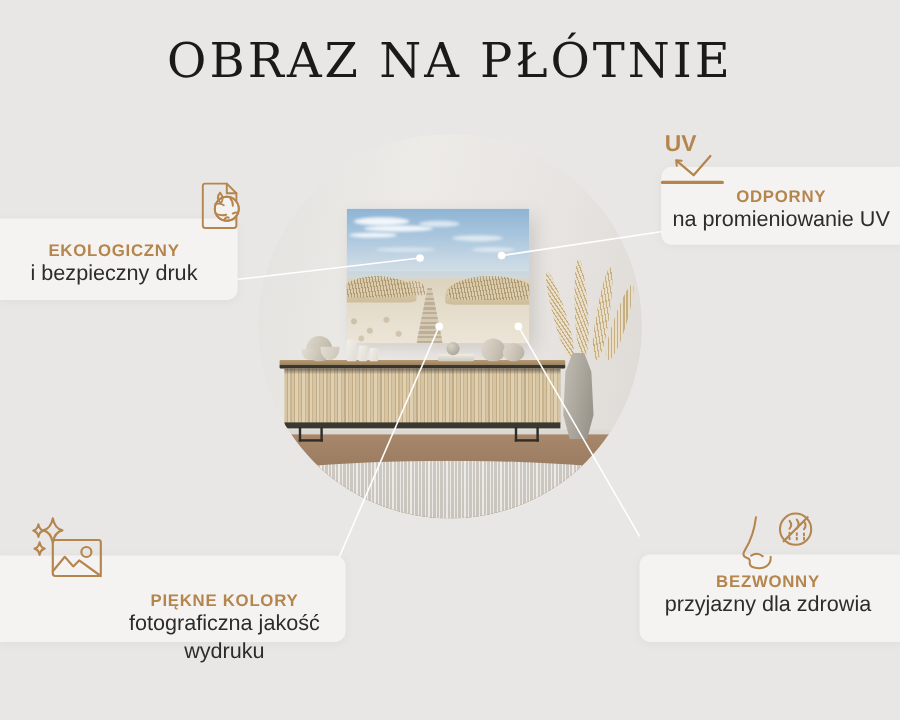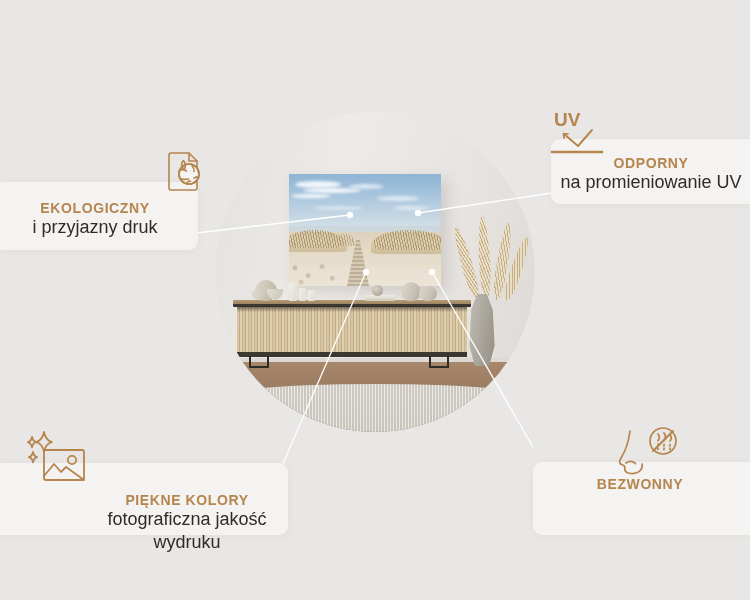--- a/index.html
+++ b/index.html
@@ -253,20 +253,21 @@
   .txt-block { position: absolute; }
   .txt-center { text-align: center; }
 
   .icon-wrap { position: absolute; }
 </style>
 </head>
 <body>
 
 <div id="stage">
 
+  <div class="page-title">OBRAZ NA PŁÓTNIE</div>
 
   <div class="photo-circle">
     <div class="room">
       <div class="wall"></div>
       <div class="baseboard"></div>
       <div class="floor"></div>
       <div class="rug"></div>
 
       <div class="artwork">
         <div class="art-sky"></div>
@@ -342,21 +343,21 @@
       <path d="M13 6 h18 l8 8 v27 a2 2 0 0 1 -2 2 H13 a2 2 0 0 1 -2 -2 V8 a2 2 0 0 1 2 -2 z"></path>
       <path d="M31 6 v8 h8"></path>
       <circle cx="31" cy="27" r="10" fill="#f5f3f1"></circle>
       <circle cx="31" cy="27" r="10"></circle>
       <path d="M21.5 23 q4 -1 7 1 M22.5 31.5 q4 1.5 8 0.5 M34 18.5 q2.5 3 2 6 M36 31 q2.5 -1.5 4.6 -0.4 M29 35.8 q1.6 -2.4 3.6 -1.4"></path>
       <path d="M26 22.5 q-4.5 -5 -0.6 -9 3.8 4.6 0.6 9 z"></path>
     </svg>
   </div>
   <div class="txt-block txt-center" style="left:4px; top:200px; width:182px;">
     <div class="label-title">EKOLOGICZNY</div>
-    <div class="label-sub">i przyjazny druk</div>
+    <div class="label-sub">i bezpieczny druk</div>
   </div>
 
   <div class="card card-right" style="left:551px; top:139px; width:199px; height:65px;"></div>
   <div class="icon-wrap" style="left:548px; top:108px; width:72px; height:52px;">
     <svg width="72" height="52" viewBox="0 0 72 52" fill="none" stroke="#b5854e" stroke-width="2.2" stroke-linecap="round" stroke-linejoin="round">
       <text x="6" y="18" font-family="Liberation Sans, sans-serif" font-size="19" font-weight="bold" fill="#b5854e" stroke="none">UV</text>
       <path d="M44 22 L30 38 L16 26" stroke-width="1.9"></path>
       <path d="M20 26 L15.5 25.5 L16 30.2" stroke-width="1.7"></path>
       <line x1="4" y1="44" x2="54" y2="44" stroke-width="2.6"></line>
     </svg>
@@ -389,15 +390,16 @@
       <path d="M18 40 q5 -3.4 9.6 0.6"></path>
       <circle cx="55" cy="18" r="13"></circle>
       <path d="M50 11 q2.6 3.4 0 6.6 M50 21 v1.4 M50 25 v1.4"></path>
       <path d="M56 10 q3 3.8 0 7.6 M56 21.4 v1.4 M56 25.2 v1.4"></path>
       <path d="M62 11.4 q2.6 3.4 0 6.6 M62 21.6 v1.4 M62 25.2 v1.4"></path>
       <line x1="45" y1="28" x2="65" y2="8" stroke-width="1.9"></line>
     </svg>
   </div>
   <div class="txt-block txt-center" style="left:540px; top:476px; width:200px;">
     <div class="label-title">BEZWONNY</div>
+    <div class="label-sub">przyjazny dla zdrowia</div>
   </div>
 
 </div>
 
 </body></html>

